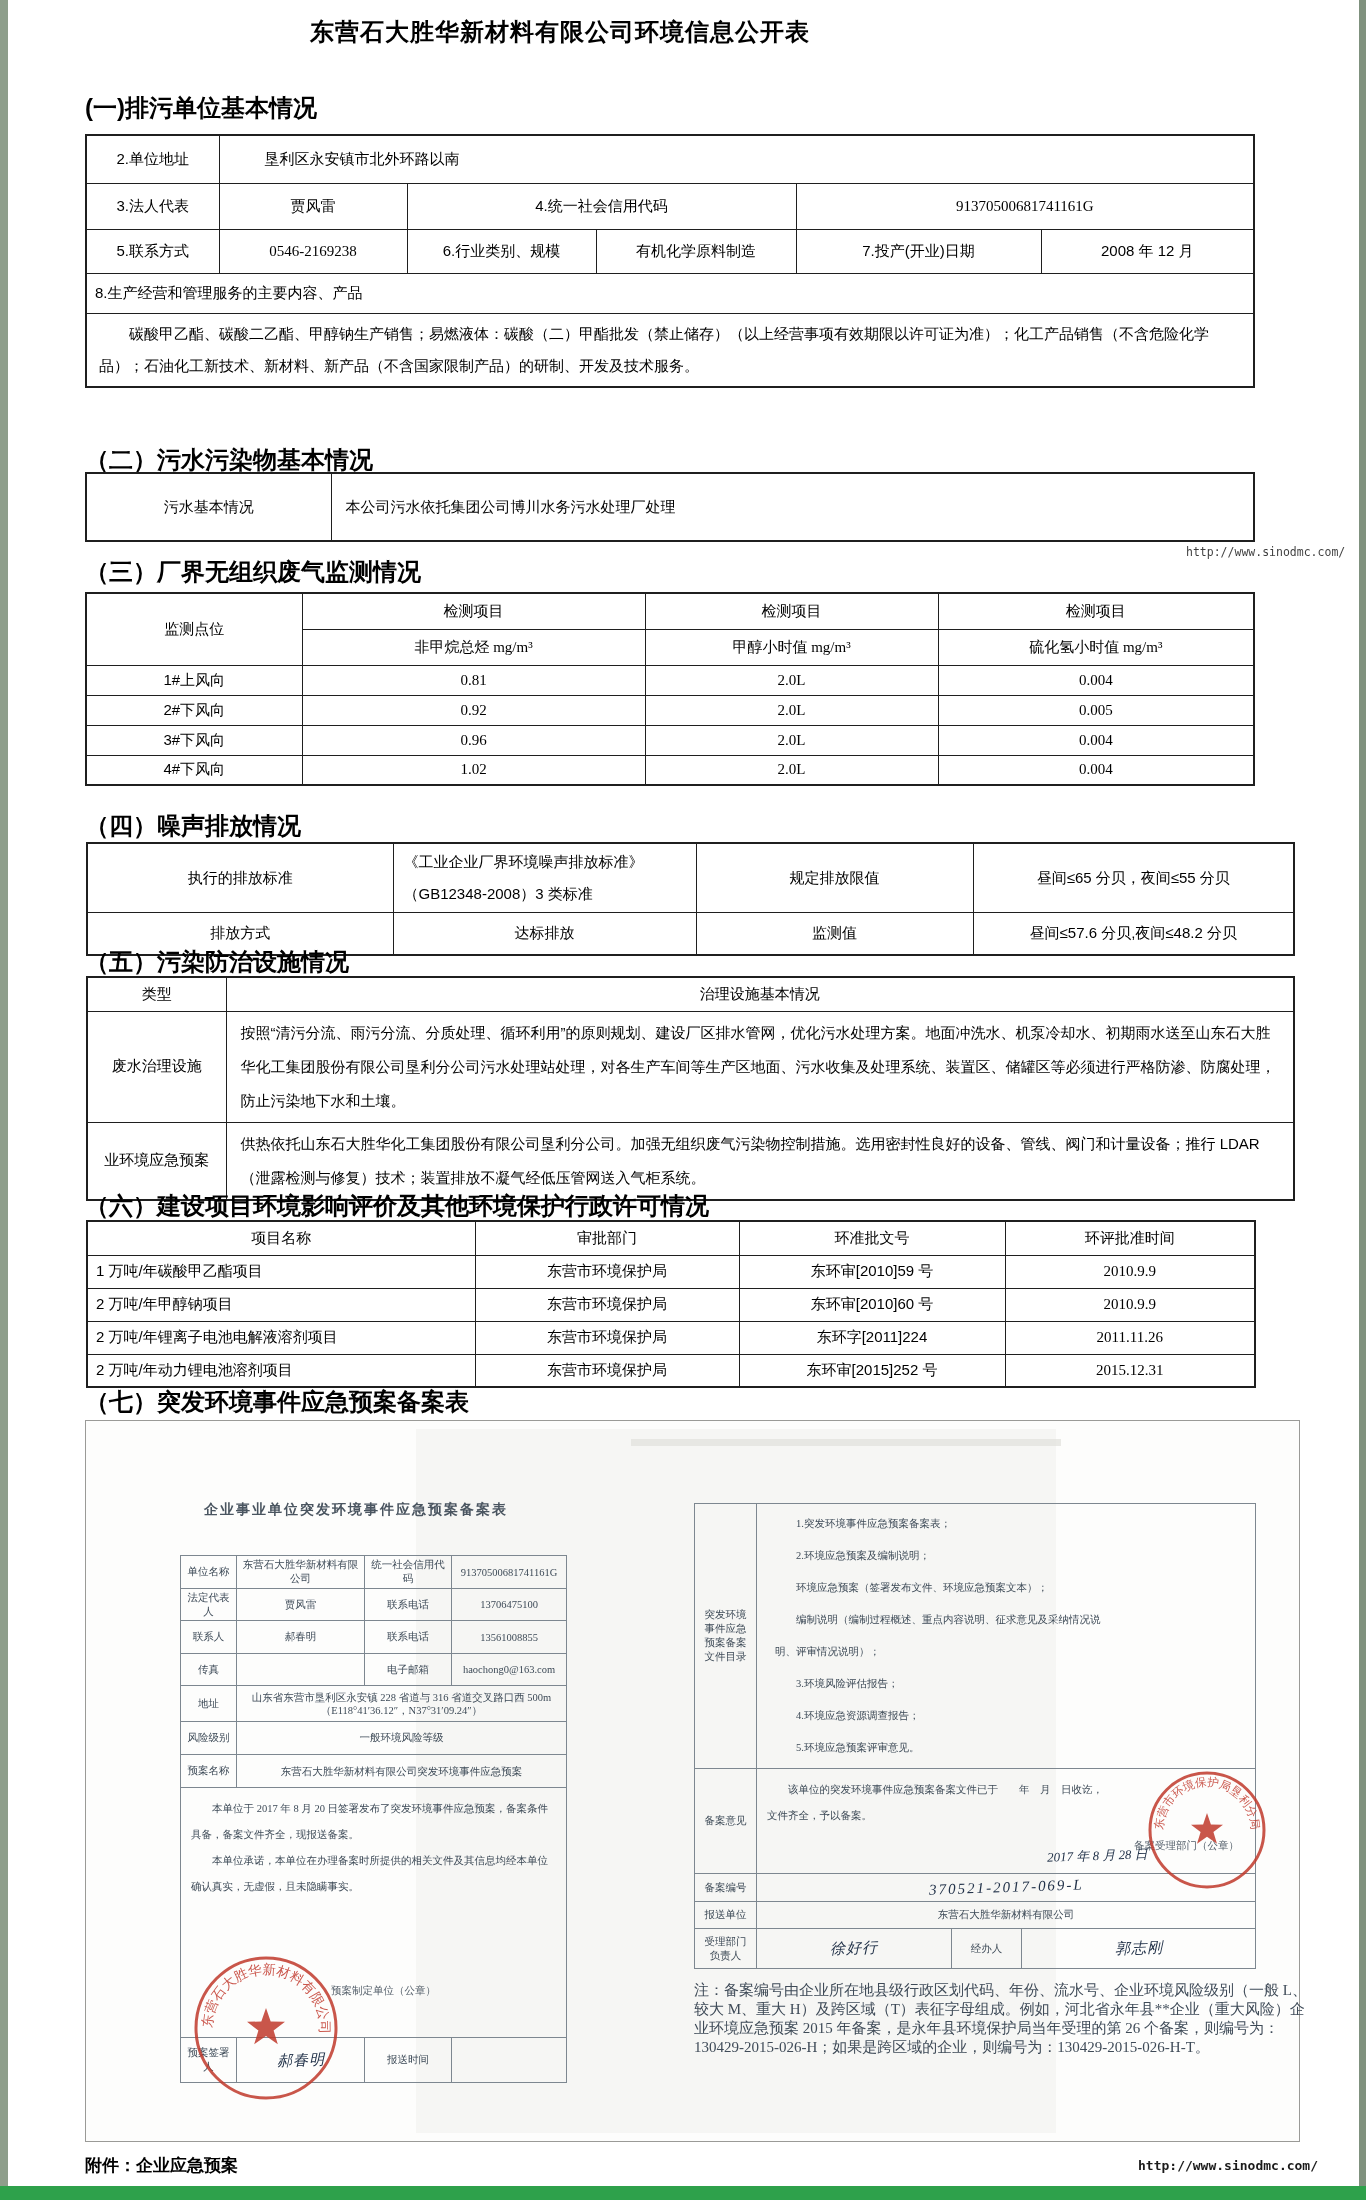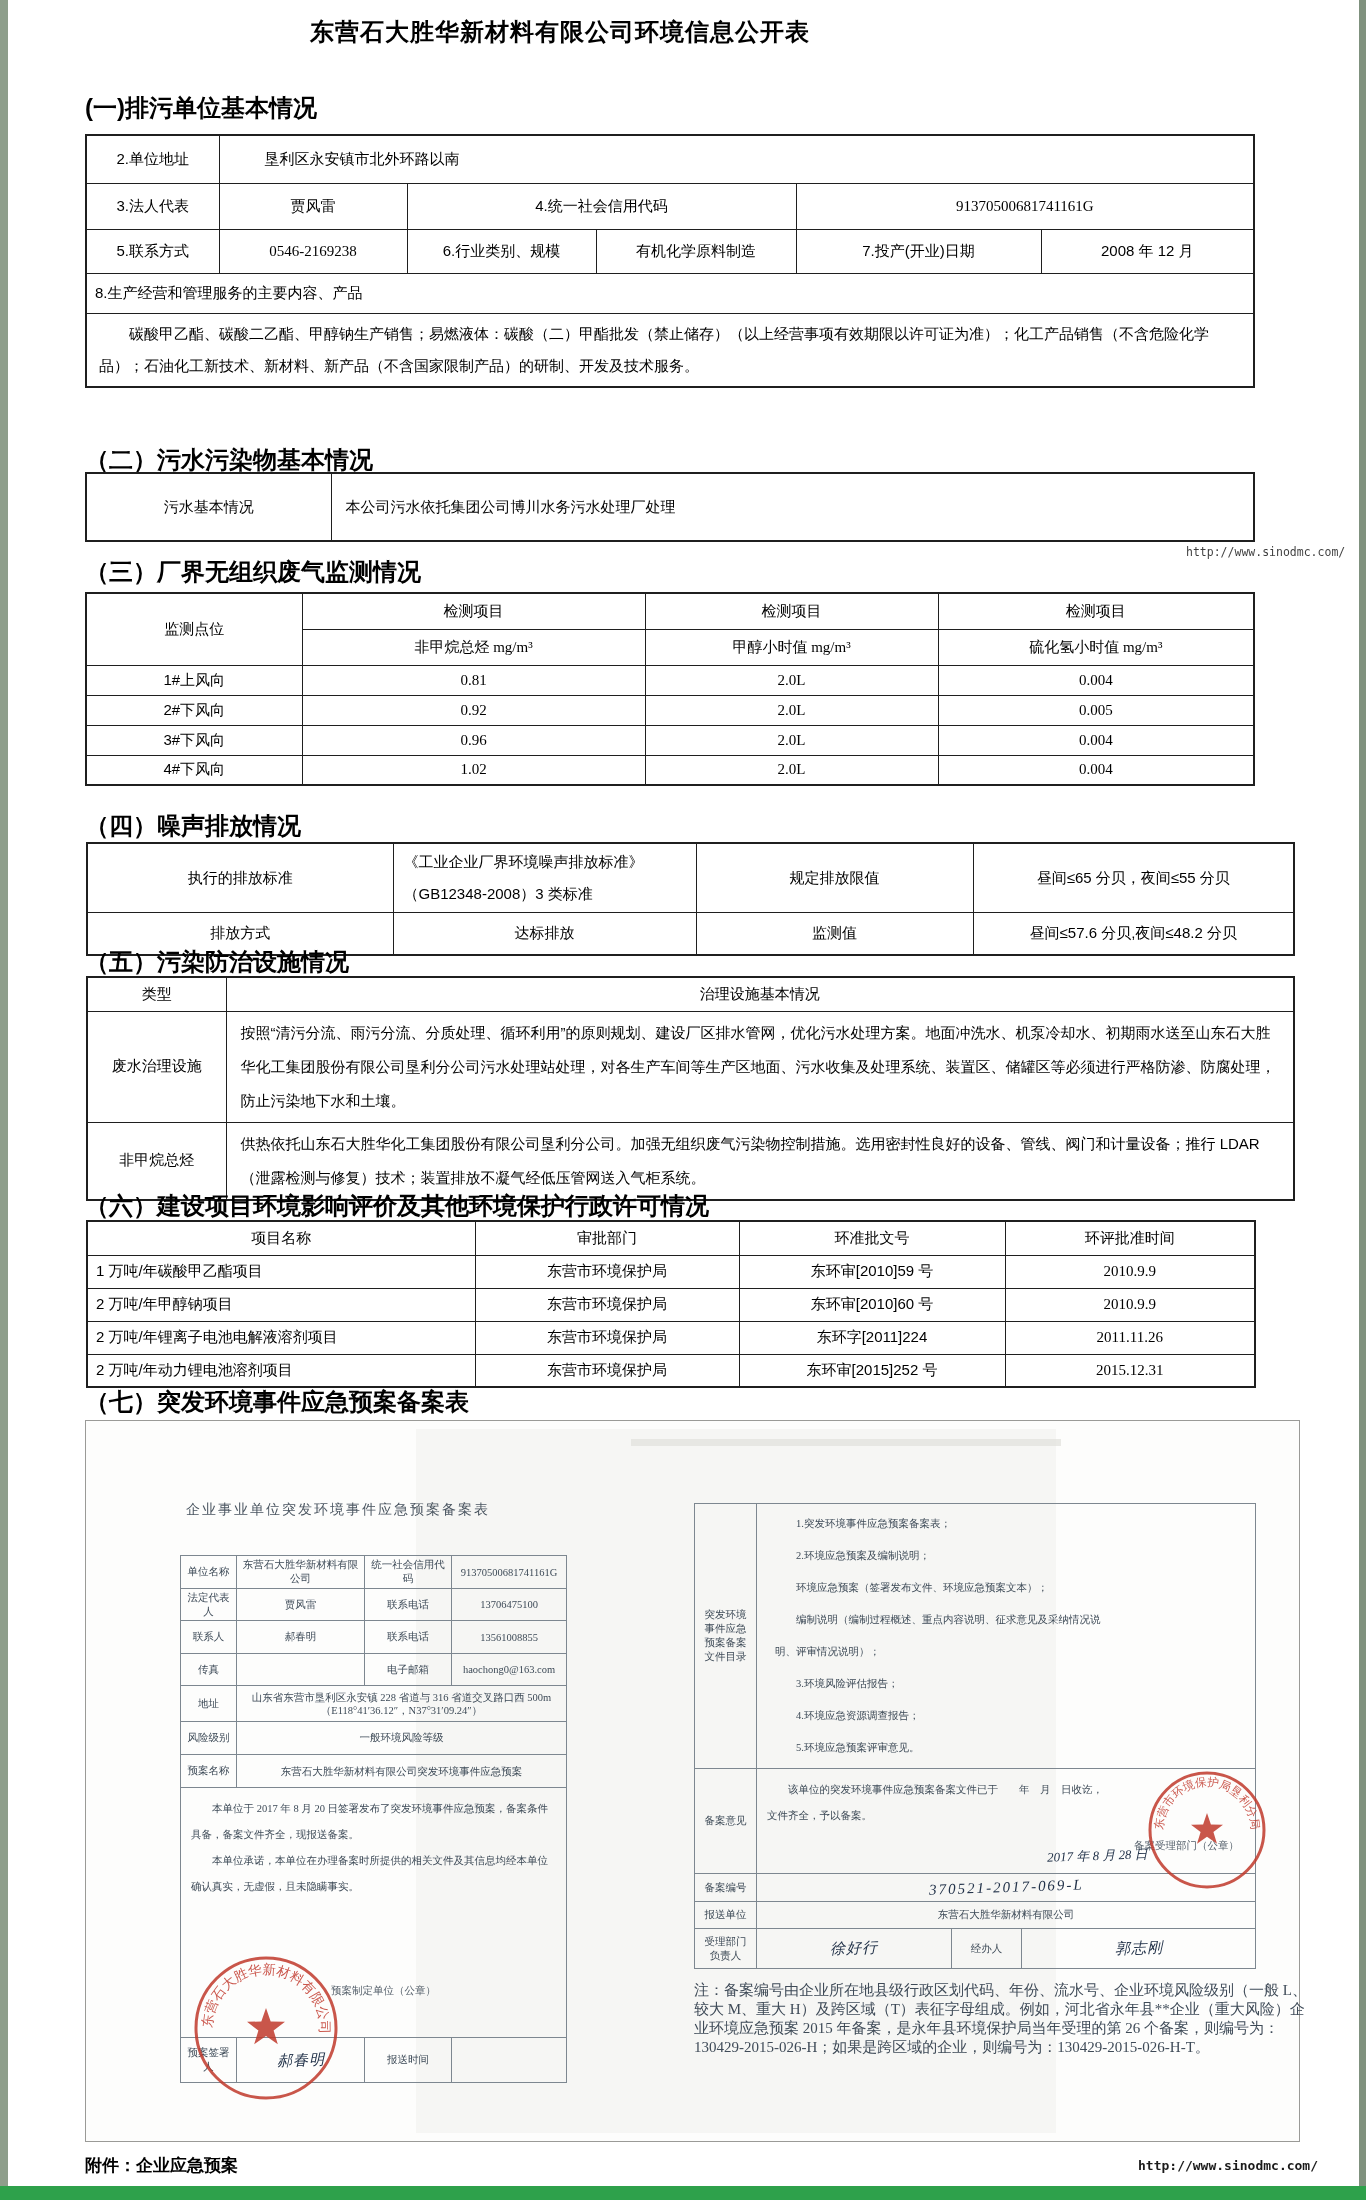--- a/index.html
+++ b/index.html
@@ -21,22 +21,22 @@
   .wrap2{line-height:32px;}
   .facility{line-height:34px;text-align:left !important;padding:4px 14px !important;}
   .r8content{line-height:32px;text-align:left !important;padding:4px 12px !important;text-indent:2em;}
   
   .scan{position:absolute;left:85px;top:1420px;width:1213px;height:720px;
         border:1px solid #9a9a97;background:#fdfdfc;}
   .scan-tint{position:absolute;left:330px;top:8px;width:640px;height:704px;
              background:#f0f1ec;opacity:.55;}
   .scan-streak{position:absolute;left:545px;top:18px;width:430px;height:7px;background:#e3e3df;opacity:.8;}
   .scan *{font-family:"Liberation Serif","DejaVu Serif",serif;}
-  .form-title{position:absolute;left:100px;top:80px;width:340px;text-align:left;
-              font-size:14px;font-weight:normal;letter-spacing:2px;color:#4a5560;}
+  .form-title{position:absolute;left:100px;top:80px;width:340px;text-align:center;
+              font-size:14px;font-weight:bold;letter-spacing:2px;color:#4a5560;}
   table.st{position:absolute;border-collapse:collapse;table-layout:fixed;z-index:2;}
   table.st td{border:1px solid #7d8790;font-size:10.5px;color:#3d4a57;
               text-align:center;vertical-align:middle;padding:1px 3px;overflow:visible;}
   .pre{white-space:pre-line;}
   .small{font-size:9.5px;line-height:13px;}
   .stmt{text-align:left !important;vertical-align:top !important;
         line-height:26px;font-size:11px;padding:8px 10px !important;position:relative;}
   .seal-hint{position:absolute;font-size:10.5px;color:#55606b;z-index:3;}
   .catalog{text-align:left !important;line-height:32px;font-size:11px;
            padding-left:18px !important;vertical-align:middle;}
@@ -197,21 +197,21 @@
     <tbody>
         <tr style="height:34px">
       <td>类型</td>
       <td>治理设施基本情况</td>
     </tr>
     <tr style="height:104px">
       <td>废水治理设施</td>
       <td class="facility">按照“清污分流、雨污分流、分质处理、循环利用”的原则规划、建设厂区排水管网，优化污水处理方案。地面冲洗水、机泵冷却水、初期雨水送至山东石大胜华化工集团股份有限公司垦利分公司污水处理站处理，对各生产车间等生产区地面、污水收集及处理系统、装置区、储罐区等必须进行严格防渗、防腐处理，防止污染地下水和土壤。</td>
     </tr>
     <tr style="height:72px">
-      <td>非甲烷总烃</td>
+      <td>业环境应急预案</td>
       <td class="facility">供热依托山东石大胜华化工集团股份有限公司垦利分公司。加强无组织废气污染物控制措施。选用密封性良好的设备、管线、阀门和计量设备；推行 LDAR（泄露检测与修复）技术；装置排放不凝气经低压管网送入气柜系统。</td>
     </tr>
   </tbody>
     </table>
 
   <div class="sec-h" style="top:1190px">（六）建设项目环境影响评价及其他环境保护行政许可情况</div>
   <table class="t" style="left:86px;top:1220px;width:1168px">
     <colgroup>
         <col style="width:388px">
         <col style="width:264px">

